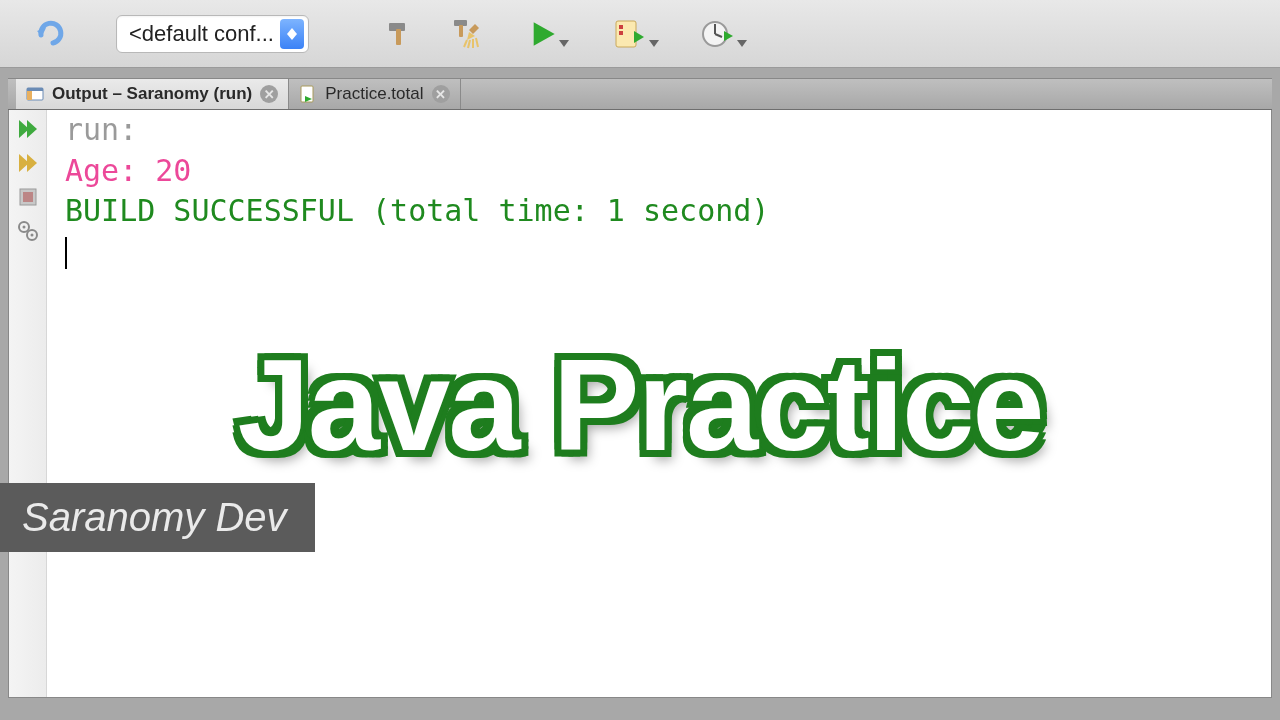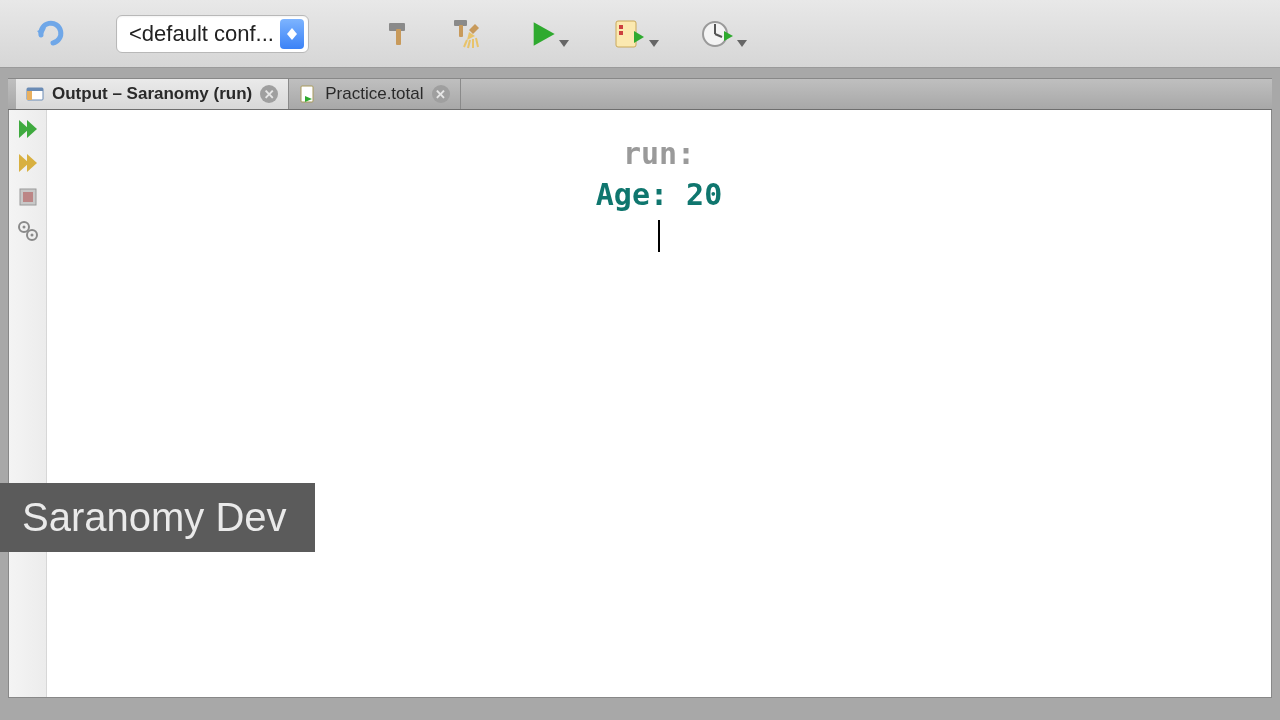--- a/index.html
+++ b/index.html
@@ -73,29 +73,28 @@
   .gutter {
     width: 38px;
     background: linear-gradient(to right,#f4f4f4,#ececec);
     border-right: 1px solid #d7d7d7;
     display:flex; flex-direction:column; align-items:center;
     padding-top: 6px; gap: 8px;
   }
   .gutter-btn { width:26px; height:26px; display:flex; align-items:center; justify-content:center; }
   .console {
     flex: 1;
-    padding: 24px 18px;
+    padding: 0 18px;
     font-family: "Menlo","Monaco","Consolas",monospace;
     font-size: 30px;
     line-height: 1.35;
     position: relative;
-    font-weight: bold;
   }
   .console .run-lbl { color: #9a9a9a; }
-  .console .out { color: #0f766e; }
+  .console .out { color: #ec4899; }
   .console .success { color: #1f8a1f; }
   .cursor {
     display:inline-block; width:2px; height:32px; background:#000; vertical-align:text-bottom; margin-left:0;
   }
   .title-overlay {
     position: absolute; left: 50%; transform: translateX(-50%);
     top: 330px;
     font-size: 130px; font-weight: 600;
     color: #fff;
     -webkit-text-stroke: 0px transparent;
@@ -107,27 +106,27 @@
     white-space: nowrap;
     pointer-events: none;
   }
   .watermark {
     position: absolute;
     left: 0; bottom: 0;
     background: #5b5b5b;
     color: #eaeaea;
     font-size: 40px;
     padding: 12px 28px 12px 22px;
+    font-style: italic;
   }
   
   .shell {
     position: relative;
     padding: 0 0 0 0;
     height: 552px;
-    text-align: center;
   }
 </style>
 </head>
 <body>
 
 <div class="shell">
 
   <div class="toolbar">
     <div class="tb-btn">
       <svg width="34" height="34" viewBox="0 0 34 34">
@@ -245,20 +244,22 @@
           <circle cx="7" cy="7" r="5" fill="none" stroke="#8a8a8a" stroke-width="2"></circle>
           <circle cx="15" cy="15" r="5" fill="none" stroke="#8a8a8a" stroke-width="2"></circle>
           <circle cx="7" cy="7" r="1.5" fill="#8a8a8a"></circle>
           <circle cx="15" cy="15" r="1.5" fill="#8a8a8a"></circle>
         </svg>
       </div>
     </div>
     <div class="console">
       <div class="run-lbl">run:</div>
       <div class="out">Age: 20</div>
+      <div class="success">BUILD SUCCESSFUL (total time: 1 second)</div>
       <div><span class="cursor"></span></div>
     </div>
   </div>
 
+  <div class="title-overlay">Java Practice</div>
 
   <div class="watermark">Saranomy Dev</div>
 
 </div>
 
 </body></html>

